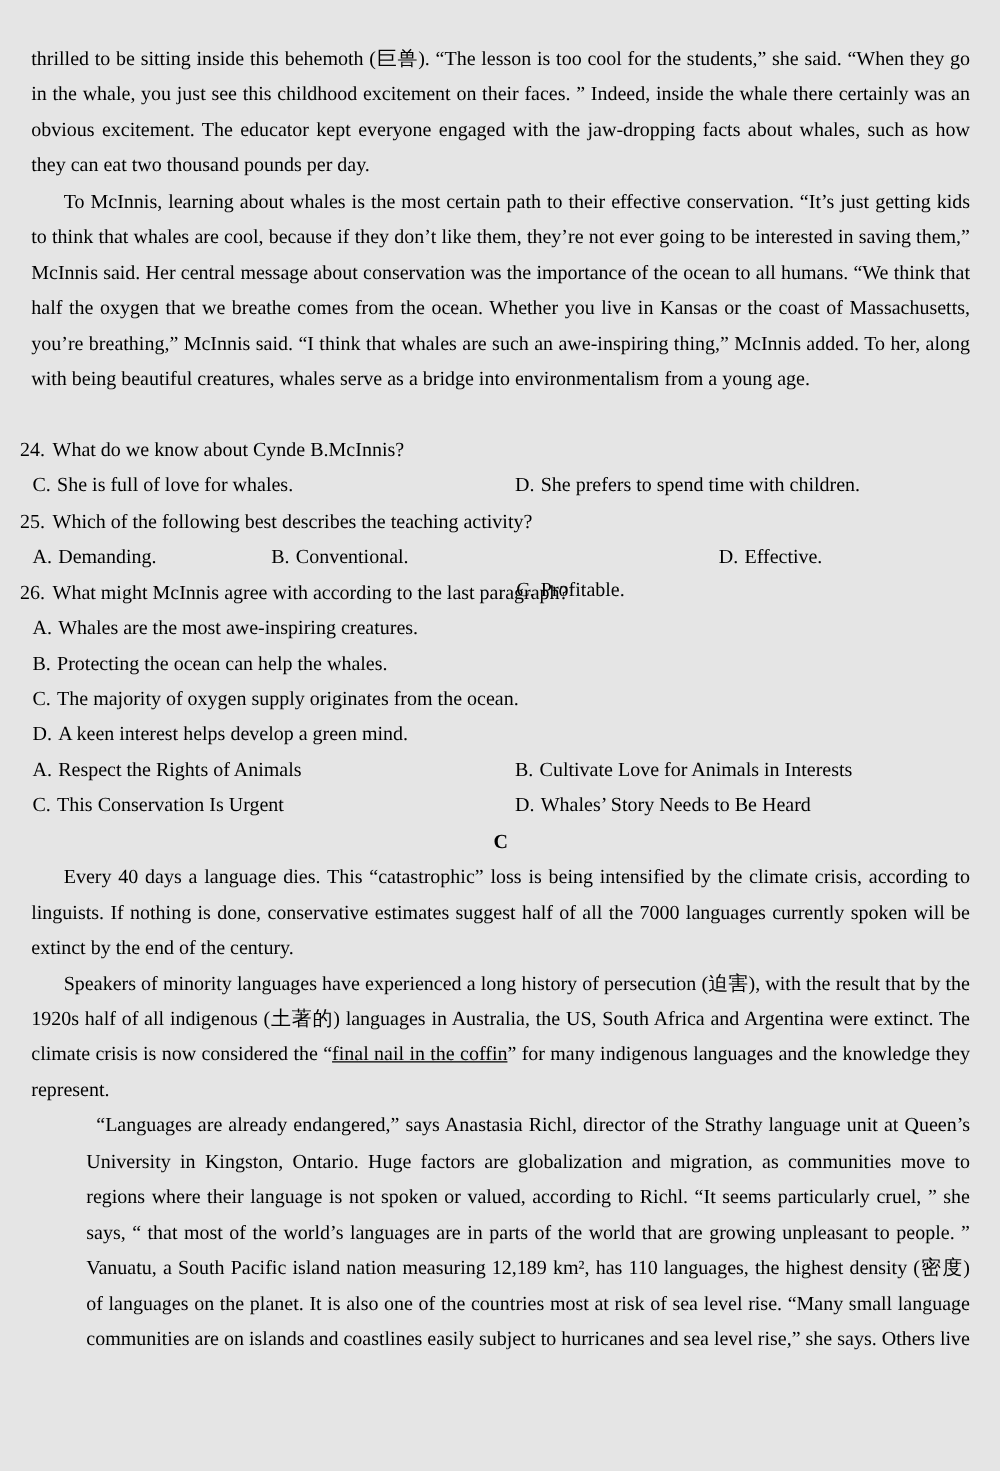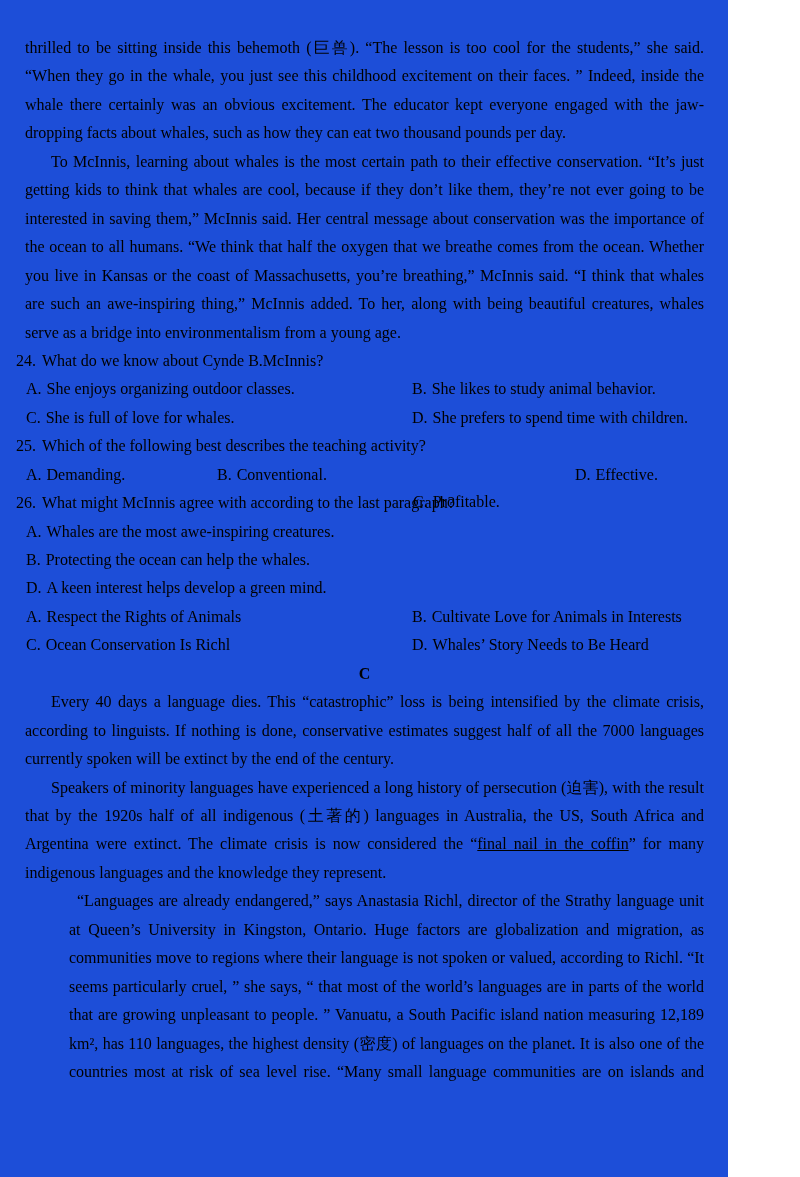--- a/index.html
+++ b/index.html
@@ -5,24 +5,24 @@
   * { box-sizing: border-box; }
   html, body { margin: 0; padding: 0; }
   body {
     width: 800px; height: 1177px;
     background: #ffffff; color: #000000;
     font-family: "Liberation Serif", "DejaVu Serif", serif;
     font-size: 16px;
   }
   .page {
     position: relative;
-    width: 728px; height: 1177px;
+    width: 800px; height: 1177px;
     padding: 34px 24px 0 25px;
     overflow: hidden;
-    background: #1d4ed8;
+    background: #e5e5e5;
   }
   p { margin: 0; }
   .para, .stem, .row, .opt-single, .section-head { line-height: 28.45px; }
   .para { text-align: justify; overflow: hidden; }
   .lines-3 { height: 85.35px; }
   .lines-4 { height: 113.8px; }
   .lines-7 { height: 199.15px; }
   .indent { text-indent: 26px; }
   .indent-sm { text-indent: 8px; margin-left: 44px; }
   .stem { margin-left: -9px; height: 28.45px; white-space: nowrap; }
@@ -42,47 +42,44 @@
 </head>
 <body>
 
 <div class="page">
 
   <p class="para lines-4">thrilled to be sitting inside this behemoth (巨兽). “The lesson is too cool for the students,” she said. “When they go in the whale, you just see this childhood excitement on their faces. ” Indeed, inside the whale there certainly was an obvious excitement. The educator kept everyone engaged with the jaw-dropping facts about whales, such as how they can eat two thousand pounds per day.</p>
   <p class="para indent lines-7">To McInnis, learning about whales is the most certain path to their effective conservation. “It’s just getting kids to think that whales are cool, because if they don’t like them, they’re not ever going to be interested in saving them,” McInnis said. Her central message about conservation was the importance of the ocean to all humans. “We think that half the oxygen that we breathe comes from the ocean. Whether you live in Kansas or the coast of Massachusetts, you’re breathing,” McInnis said. “I think that whales are such an awe-inspiring thing,” McInnis added. To her, along with being beautiful creatures, whales serve as a bridge into environmentalism from a young age.</p>
 
   <p class="stem"><span class="q-num">24.</span><span>What do we know about Cynde B.McInnis?</span></p>
   <div class="row">
-    <span class="opt pos-a"><span class="opt-label">A.</span><span>She enjoys organizing outdoor classes.</span></span>
-    <span class="opt pos-b2"><span class="opt-label">B.</span><span>She likes to study animal behavior.</span></span>
-  </div>
-  <div class="row">
     <span class="opt pos-a"><span class="opt-label">C.</span><span>She is full of love for whales.</span></span>
     <span class="opt pos-b2"><span class="opt-label">D.</span><span>She prefers to spend time with children.</span></span>
   </div>
 
   <p class="stem"><span class="q-num">25.</span><span>Which of the following best describes the teaching activity?</span></p>
   <div class="row">
     <span class="opt pos-a"><span class="opt-label">A.</span><span>Demanding.</span></span>
     <span class="opt pos-b4"><span class="opt-label">B.</span><span>Conventional.</span></span>
     <span class="opt pos-c4"><span class="opt-label">C.</span><span>Profitable.</span></span>
     <span class="opt pos-d4"><span class="opt-label">D.</span><span>Effective.</span></span>
   </div>
 
   <p class="stem"><span class="q-num">26.</span><span>What might McInnis agree with according to the last paragraph?</span></p>
   <p class="opt-single"><span class="opt-label">A.</span><span>Whales are the most awe-inspiring creatures.</span></p>
   <p class="opt-single"><span class="opt-label">B.</span><span>Protecting the ocean can help the whales.</span></p>
+  <p class="opt-single"><span class="opt-label">C.</span><span>The majority of oxygen supply originates from the ocean.</span></p>
   <p class="opt-single"><span class="opt-label">D.</span><span>A keen interest helps develop a green mind.</span></p>
 
   <div class="row">
     <span class="opt pos-a"><span class="opt-label">A.</span><span>Respect the Rights of Animals</span></span>
     <span class="opt pos-b2"><span class="opt-label">B.</span><span>Cultivate Love for Animals in Interests</span></span>
   </div>
   <div class="row">
-    <span class="opt pos-a"><span class="opt-label">C.</span><span>Ocean Conservation Is Richl</span></span>
+    <span class="opt pos-a"><span class="opt-label">C.</span><span>This Conservation Is Urgent</span></span>
     <span class="opt pos-b2"><span class="opt-label">D.</span><span>Whales’ Story Needs to Be Heard</span></span>
   </div>
 
   <p class="section-head">C</p>
   <p class="para indent lines-3"><span>Every 40 days a language dies. This “catastrophic” loss is being intensified by the climate crisis, according to linguists. If nothing is done, conservative estimates suggest half of all the 7000 languages currently spoken will be extinct by the end of the century.</span></p>
   <p class="para indent lines-4"><span>Speakers of minority languages have experienced a long history of persecution (迫害), with the result that by the 1920s half of all indigenous (土著的) languages in Australia, the US, South Africa and Argentina were extinct. The climate crisis is now considered the “</span><u>final nail in the coffin</u><span>” for many indigenous languages and the knowledge they represent.</span></p>
   <p class="para indent-sm lines-7"><span>“Languages are already endangered,” says Anastasia Richl, director of the Strathy language unit at Queen’s University in Kingston, Ontario. Huge factors are globalization and migration, as communities move to regions where their language is not spoken or valued, according to Richl. “It seems particularly cruel, ” she says, “ that most of the world’s languages are in parts of the world that are growing unpleasant to people. ” Vanuatu, a South Pacific island nation measuring 12,189 km², has 110 languages, the highest density (密度) of languages on the planet. It is also one of the countries most at risk of sea level rise. “Many small language communities are on islands and coastlines easily subject to hurricanes and sea level rise,” she says. Others live on lands where rising</span></p>
 
 </div>
 

